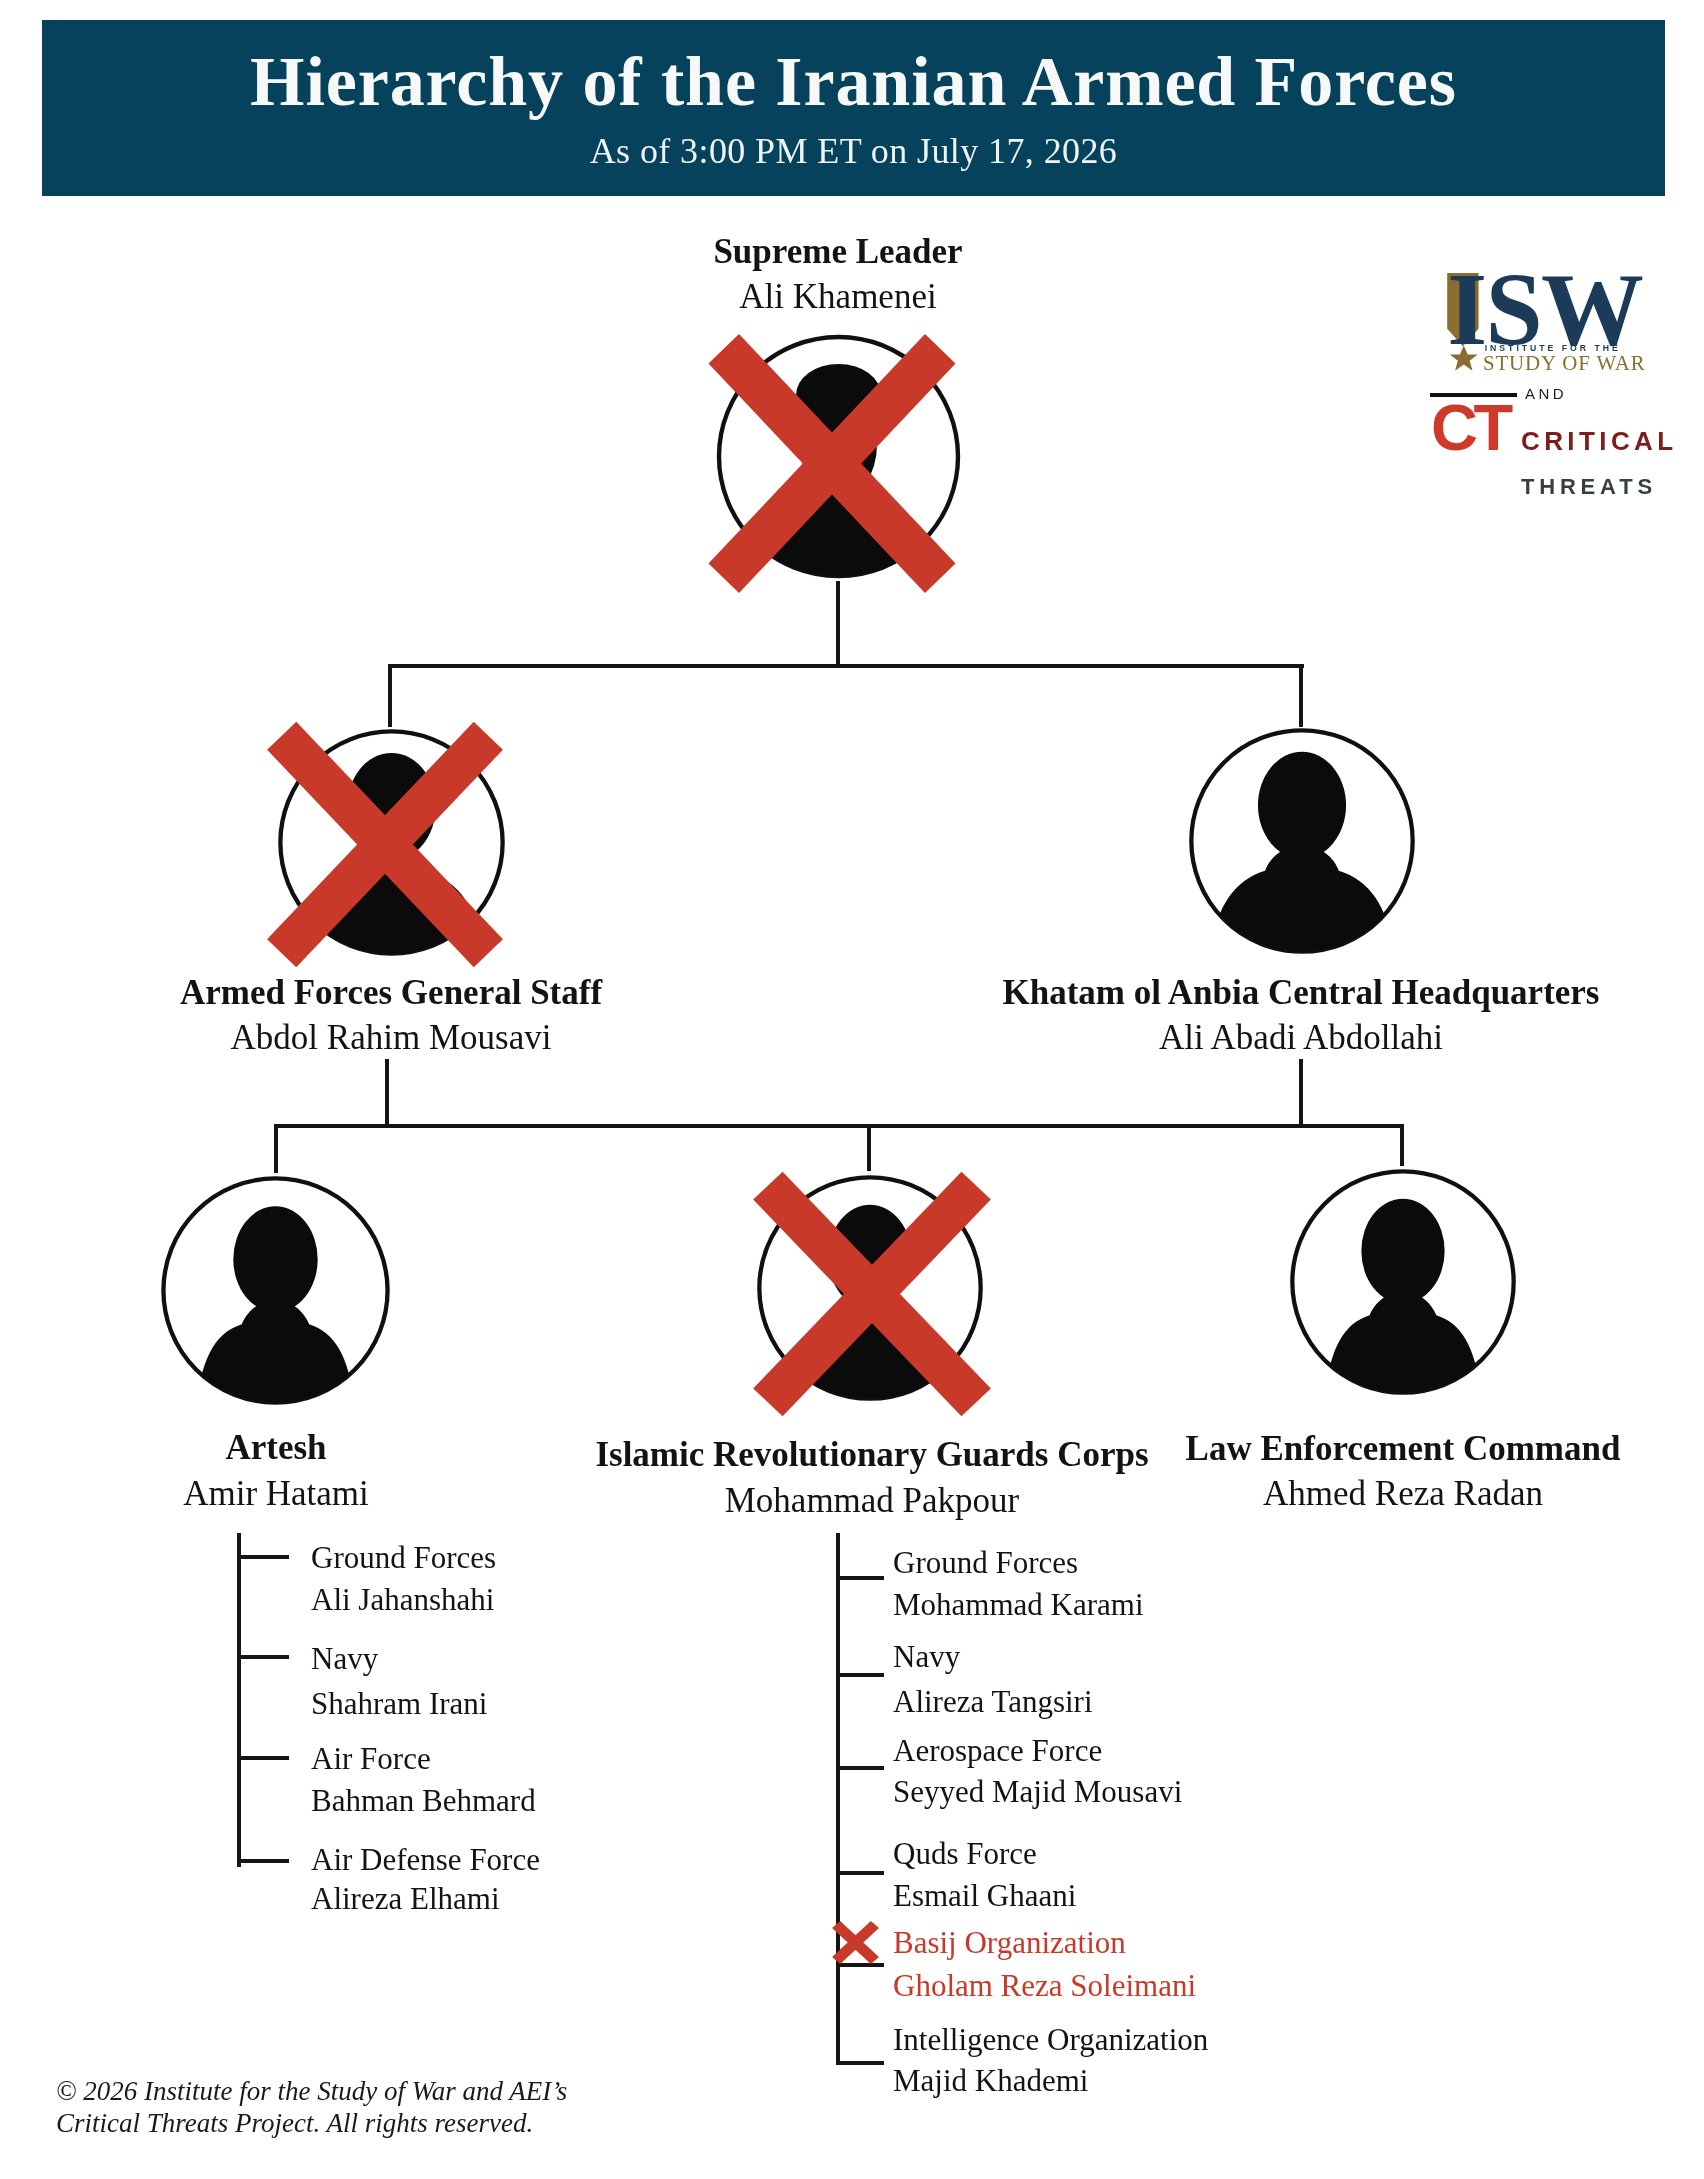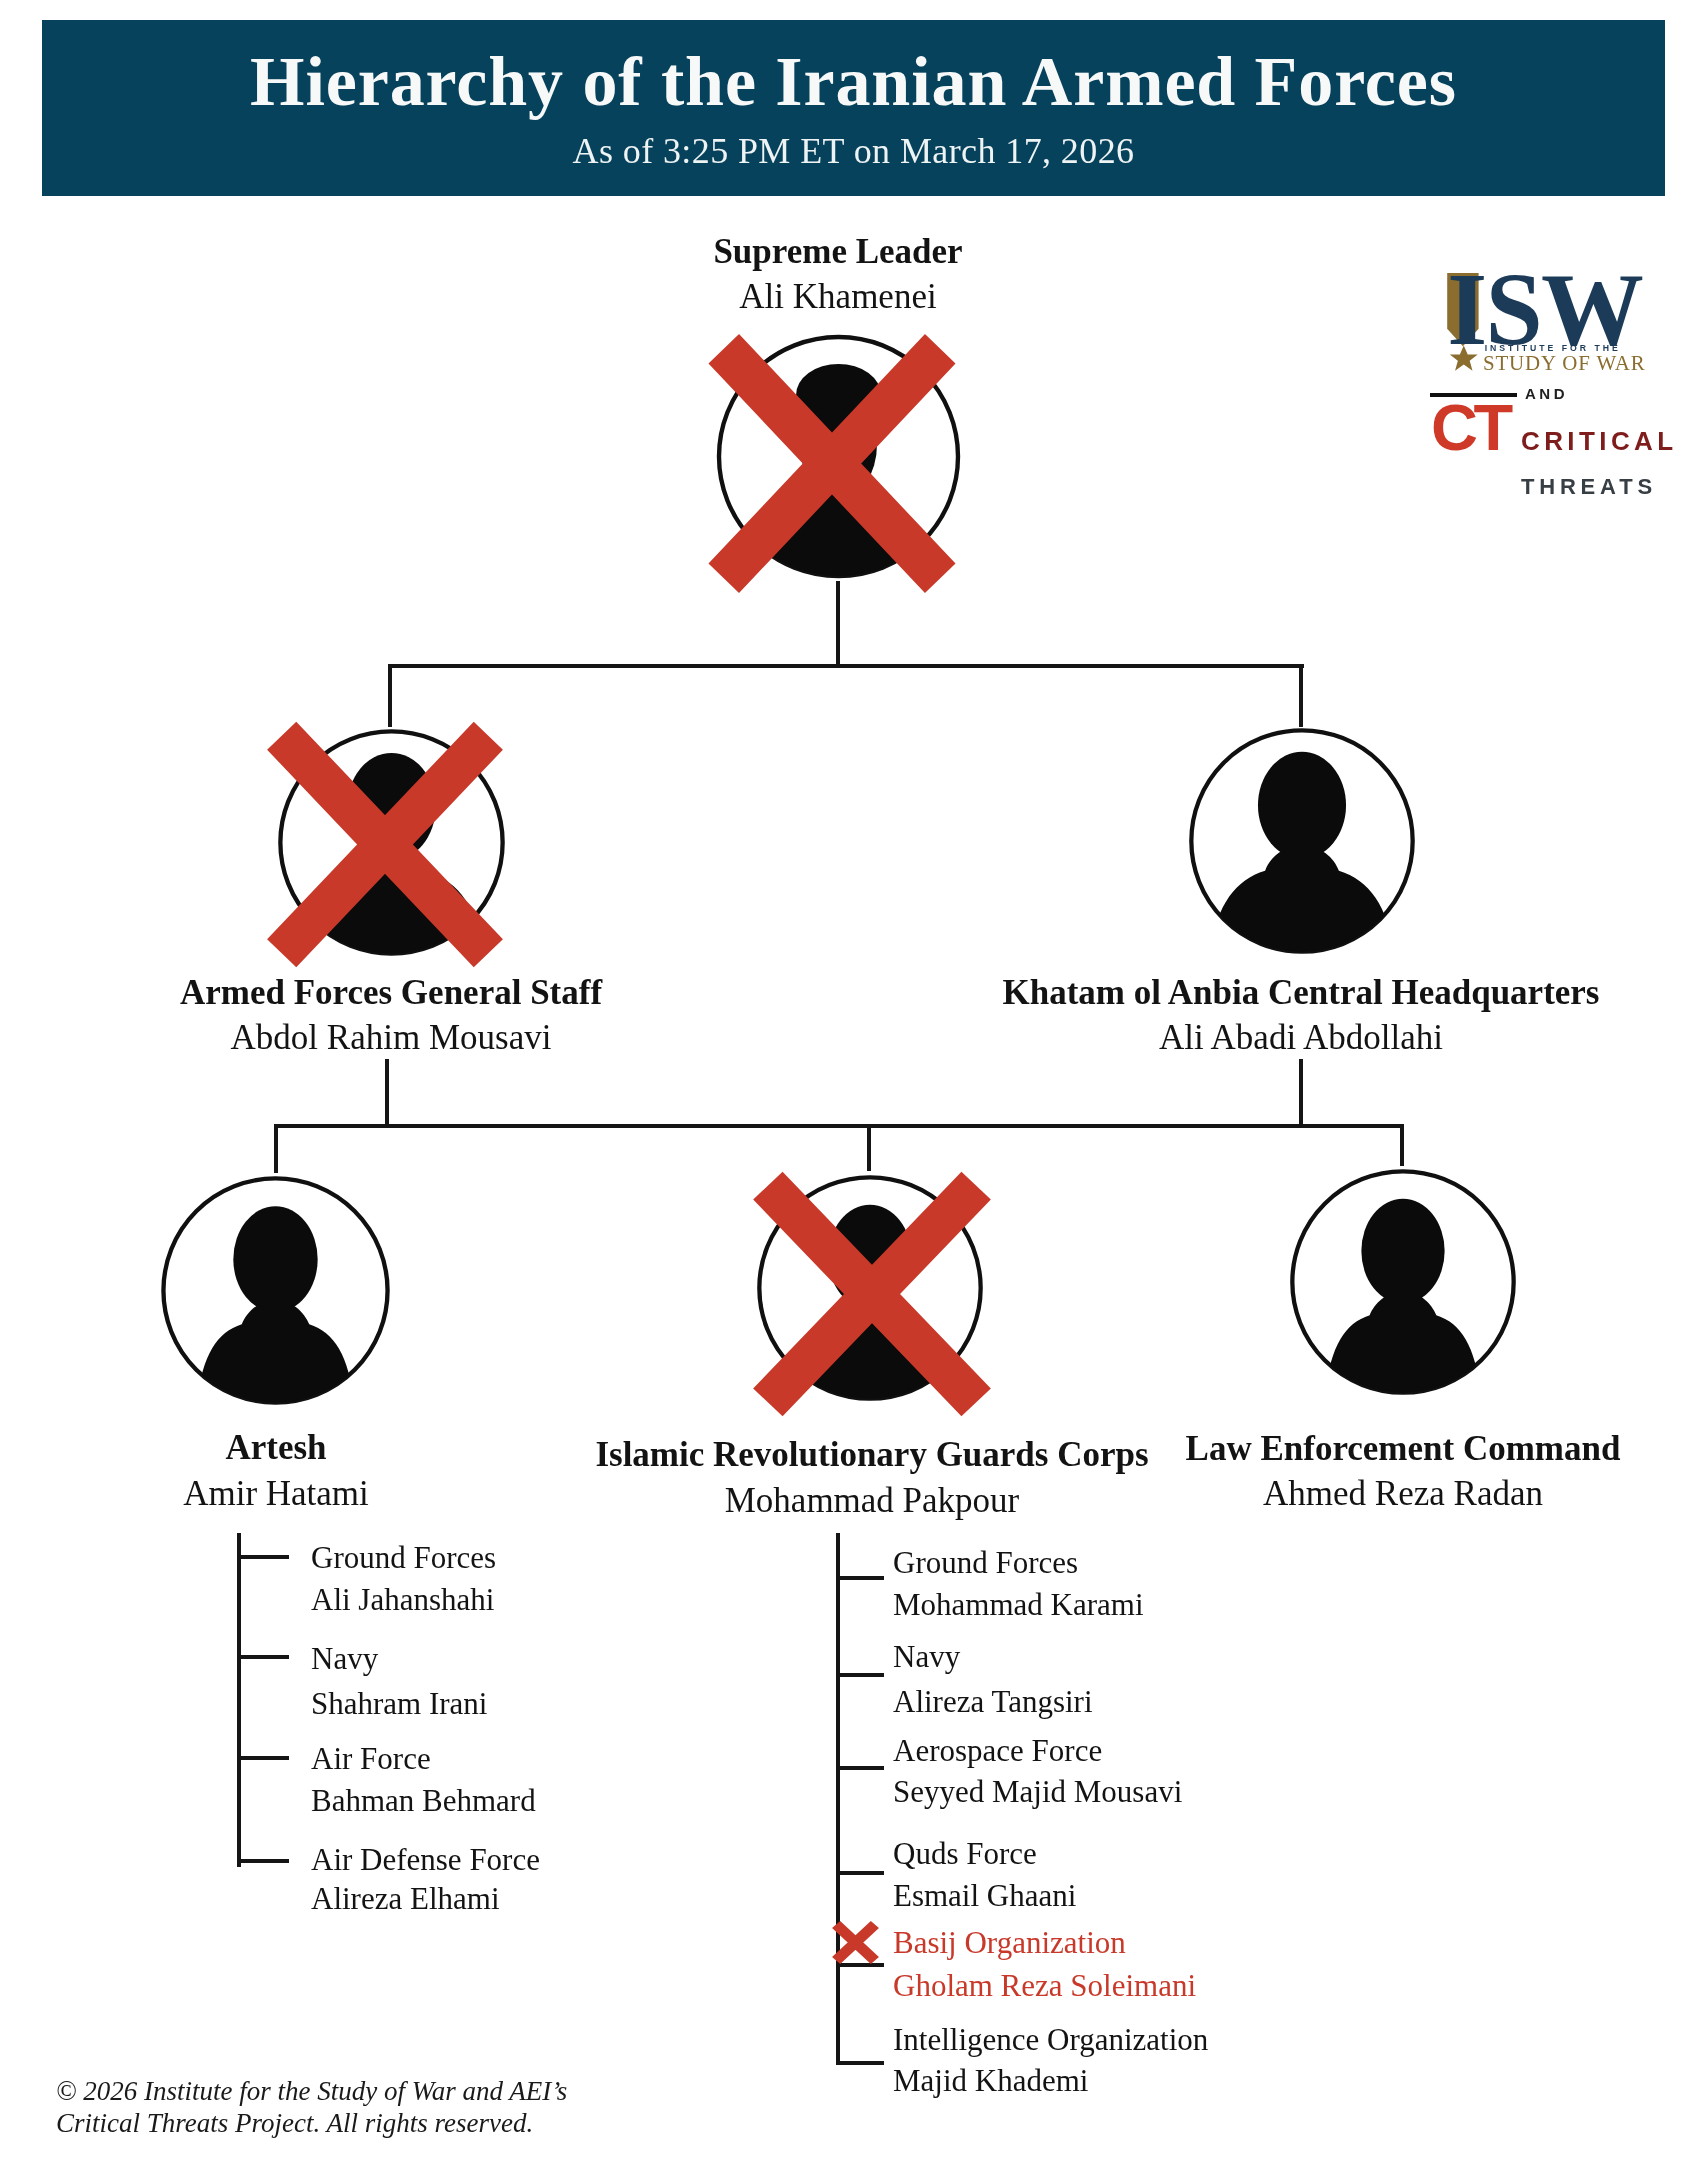--- a/index.html
+++ b/index.html
@@ -14,21 +14,21 @@
   .nlabel{position:absolute;transform:translateX(-50%);white-space:nowrap;text-align:right;line-height:1;}
   .ntitle{font-weight:bold;font-size:35px;}
   .nname{font-size:35px;}
   .btitle{position:absolute;font-weight:normal;font-size:31px;line-height:1;white-space:nowrap;}
   .bname{position:absolute;font-size:31px;line-height:1;white-space:nowrap;}
   .red{color:#c8392a;}
   .portrait{position:absolute;}
   .cross{position:absolute;}
   .footer{position:absolute;left:56px;top:2067px;font-style:italic;font-size:27px;line-height:32px;color:#1a1a1a;margin-top:8px;}
   .and-label{position:absolute;left:1525px;top:385px;font-family:"Liberation Sans",sans-serif;
-             font-size:15px;font-weight:bold;letter-spacing:3.5px;color:#1f1f1f;}
+             font-size:15px;font-weight:normal;letter-spacing:3.5px;color:#1f1f1f;}
   .ct-acronym{position:absolute;left:1431px;top:395px;font-family:"Liberation Sans",sans-serif;
               font-size:65px;font-weight:bold;letter-spacing:-4.4px;color:#cf3a28;line-height:1;}
   .ct-line1{position:absolute;left:1521px;top:428px;font-family:"Liberation Sans",sans-serif;
             font-size:26px;font-weight:bold;letter-spacing:4.4px;color:#7f1d1d;line-height:1;}
   .ct-line2{position:absolute;left:1521px;top:429px;font-family:"Liberation Sans",sans-serif;
             font-size:22px;font-weight:bold;letter-spacing:4.8px;color:#373e44;line-height:1;margin-top:47px;}
 </style>
 </head>
 <body>
 
@@ -53,21 +53,21 @@
         <path d="M50 60 C56 60 60.5 64 62.5 68.5 C71 71.5 76 81 77.5 100 L22.5 100 C24 81 29 71.5 37.5 68.5 C39.5 64 44 60 50 60 Z"></path>
       </g>
       <g id="xmark">
         <path d="M9 7 L91 93 M91 7 L9 93" stroke="#c8392a" stroke-width="16" fill="none"></path>
       </g>
     </defs>
   </svg>
 
   <div class="banner">
     <div class="banner-title">Hierarchy of the Iranian Armed Forces</div>
-    <div class="banner-subtitle">As of 3:25 PM ET on March 17, 2026</div>
+    <div class="banner-subtitle">As of 3:00 PM ET on July 17, 2026</div>
   </div>
 
   <svg class="abs" style="left:1435px;top:259px" width="218" height="117" viewBox="0 0 250 134">
     <polygon points="14,16 50,16 50,80 32,100 14,80" fill="#8a6d2f"></polygon>
     <text x="14" y="97" font-family="Liberation Serif, serif" font-weight="bold" font-size="118" fill="#1c3b58" letter-spacing="-2">ISW</text>
     <polygon fill="#8a6d2f" points="33,99 37.5,109.5 49,109.5 39.8,116.5 43,128 33,121 23,128 26.2,116.5 17,109.5 28.5,109.5"></polygon>
     <text x="57" y="106" font-family="Liberation Sans, sans-serif" font-weight="bold" font-size="10" letter-spacing="3.4" fill="#1c3b58">INSTITUTE FOR THE</text>
     <text x="55" y="127" font-family="Liberation Serif, serif" font-size="24" letter-spacing="1" fill="#8a6d2f">STUDY OF WAR</text>
   </svg>
 

